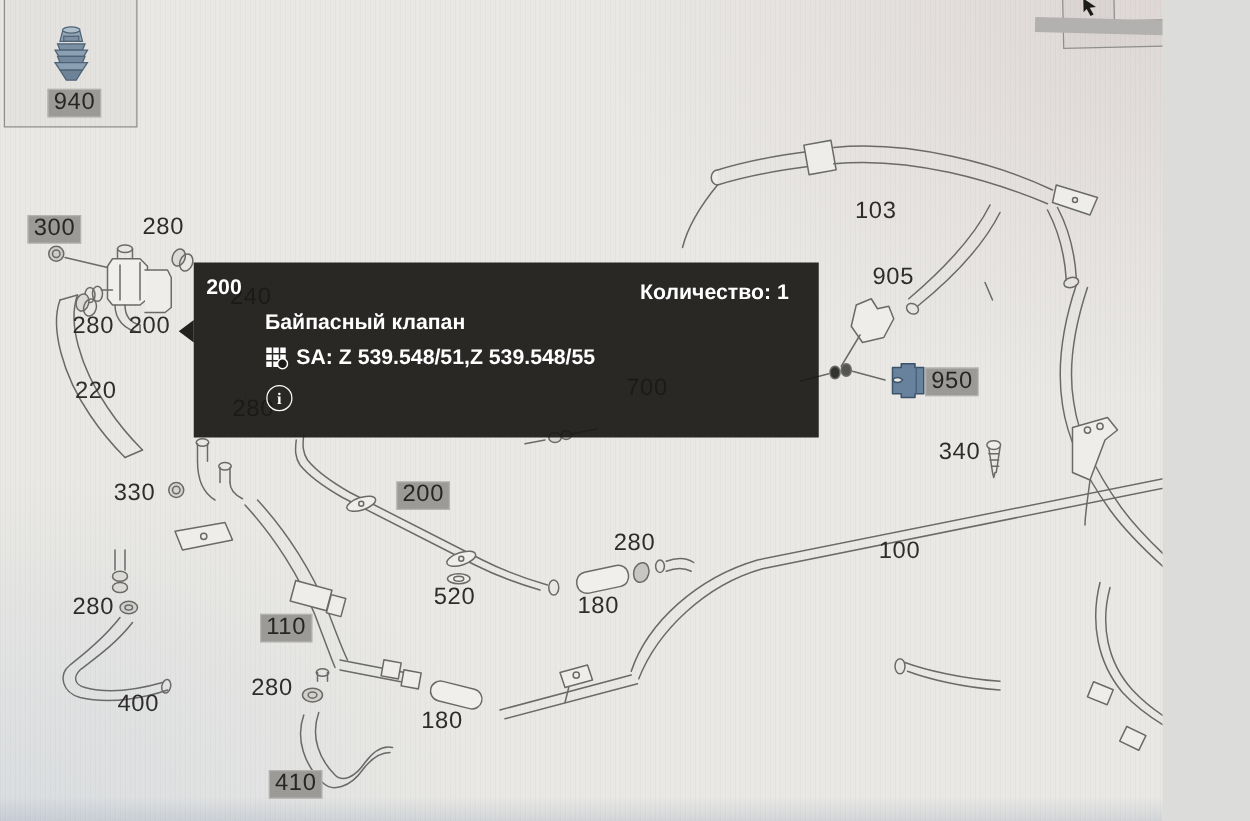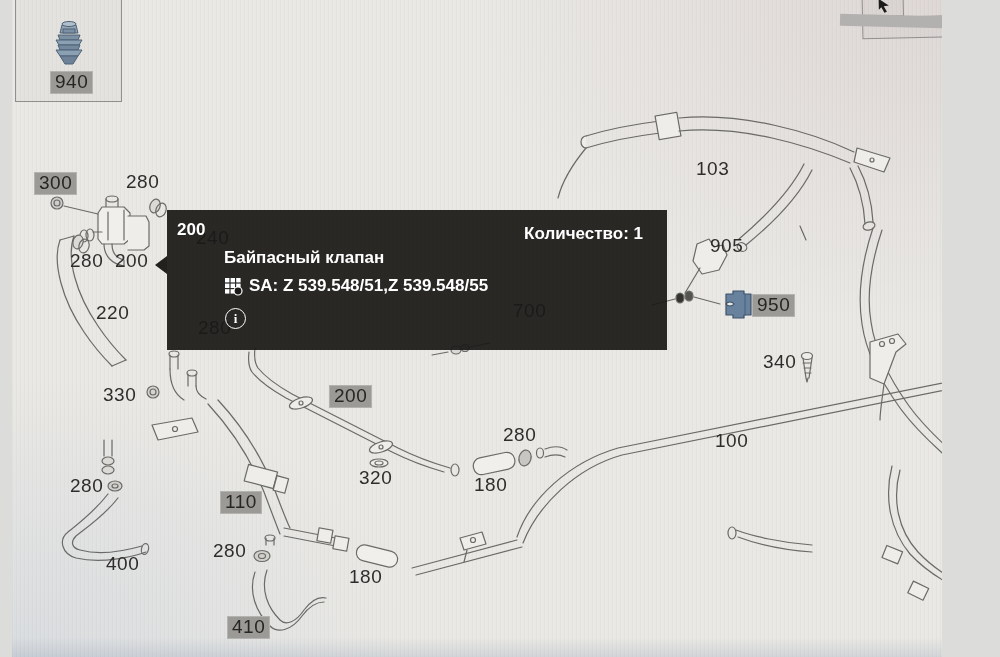--- a/index.html
+++ b/index.html
@@ -5,21 +5,20 @@
   html,body{margin:0;padding:0;}
   body{font-family:"Liberation Sans", sans-serif; background:#dcdcda;}
   #screen{
     position:relative; width:930px; height:657px; overflow:hidden;
     background-color:#e9e8e4;
     background-image:
       repeating-linear-gradient(90deg, rgba(110,110,130,0.045) 0 1px, rgba(255,255,255,0.05) 1px 2px, rgba(0,0,0,0) 2px 4px),
       radial-gradient(ellipse at 100% 0%, rgba(195,175,180,0.30), rgba(195,175,180,0) 35%),
       radial-gradient(ellipse at 0% 100%, rgba(150,170,200,0.20), rgba(150,170,200,0) 30%),
       linear-gradient(0deg, rgba(165,175,190,0.35) 0%, rgba(165,175,190,0) 3%);
-    margin-left: 12px;
   }
   
   .plabel{
     position:absolute; z-index:2; font-size:19px; line-height:1.1; color:#2e2d2b;
     letter-spacing:0.5px; white-space:nowrap; cursor:pointer;
   }
   .plabel.hl{ background:#9c9a96; color:#262624; padding:1px 5px; box-shadow:0 0 0 1px rgba(255,255,255,0.25) inset; }
   
   #thumb-box{
     position:absolute; left:3px; top:-8px; width:105px; height:108px; z-index:3;
@@ -240,32 +239,32 @@
   </div>
   <div id="toolbar-band"></div>
 
   <div id="labels-layer">
       <div class="plabel" style="left: 184px; top: 228px;">240</div>
       <div class="plabel" style="left: 186px; top: 318px;">280</div>
       <div class="plabel" style="left: 501px; top: 301px;">700</div>
       <div class="plabel" style="left: 114px; top: 172px;">280</div>
       <div class="plabel" style="left: 58px; top: 251px;">280</div>
       <div class="plabel" style="left: 103px; top: 251px;">200</div>
-      <div class="plabel" style="left: 84px; top: 303px;">220</div>
+      <div class="plabel" style="left: 60px; top: 303px;">220</div>
       <div class="plabel" style="left: 91px; top: 385px;">330</div>
       <div class="plabel" style="left: 58px; top: 476px;">280</div>
       <div class="plabel" style="left: 94px; top: 554px;">400</div>
       <div class="plabel" style="left: 201px; top: 541px;">280</div>
-      <div class="plabel" style="left: 347px; top: 468px;">320</div>
+      <div class="plabel" style="left: 347px; top: 468px;">520</div>
       <div class="plabel" style="left: 462px; top: 475px;">180</div>
       <div class="plabel" style="left: 491px; top: 425px;">280</div>
       <div class="plabel" style="left: 337px; top: 567px;">180</div>
       <div class="plabel" style="left: 703px; top: 431px;">100</div>
       <div class="plabel" style="left: 684px; top: 159px;">103</div>
-      <div class="plabel" style="left: 698px; top: 236px;">905</div>
+      <div class="plabel" style="left: 698px; top: 212px;">905</div>
       <div class="plabel" style="left: 751px; top: 352px;">340</div>
       <div class="plabel hl" style="left: 22px; top: 172px;">300</div>
       <div class="plabel hl" style="left: 208px; top: 491px;">110</div>
       <div class="plabel hl" style="left: 215px; top: 616px;">410</div>
       <div class="plabel hl" style="left: 317px; top: 385px;">200</div>
       <div class="plabel hl" style="left: 740px; top: 294px;">950</div>
     </div>
 
   <div id="tooltip">
     <div class="arrow"></div>

